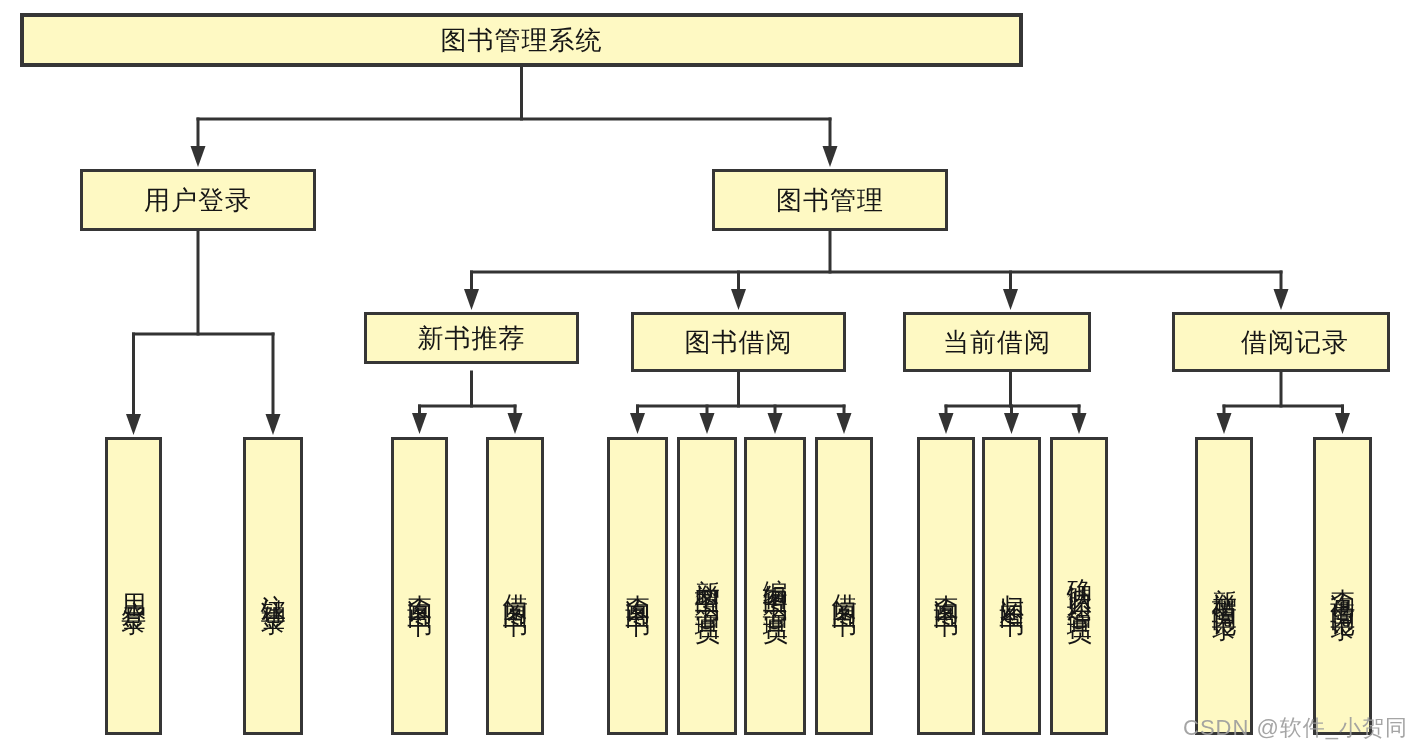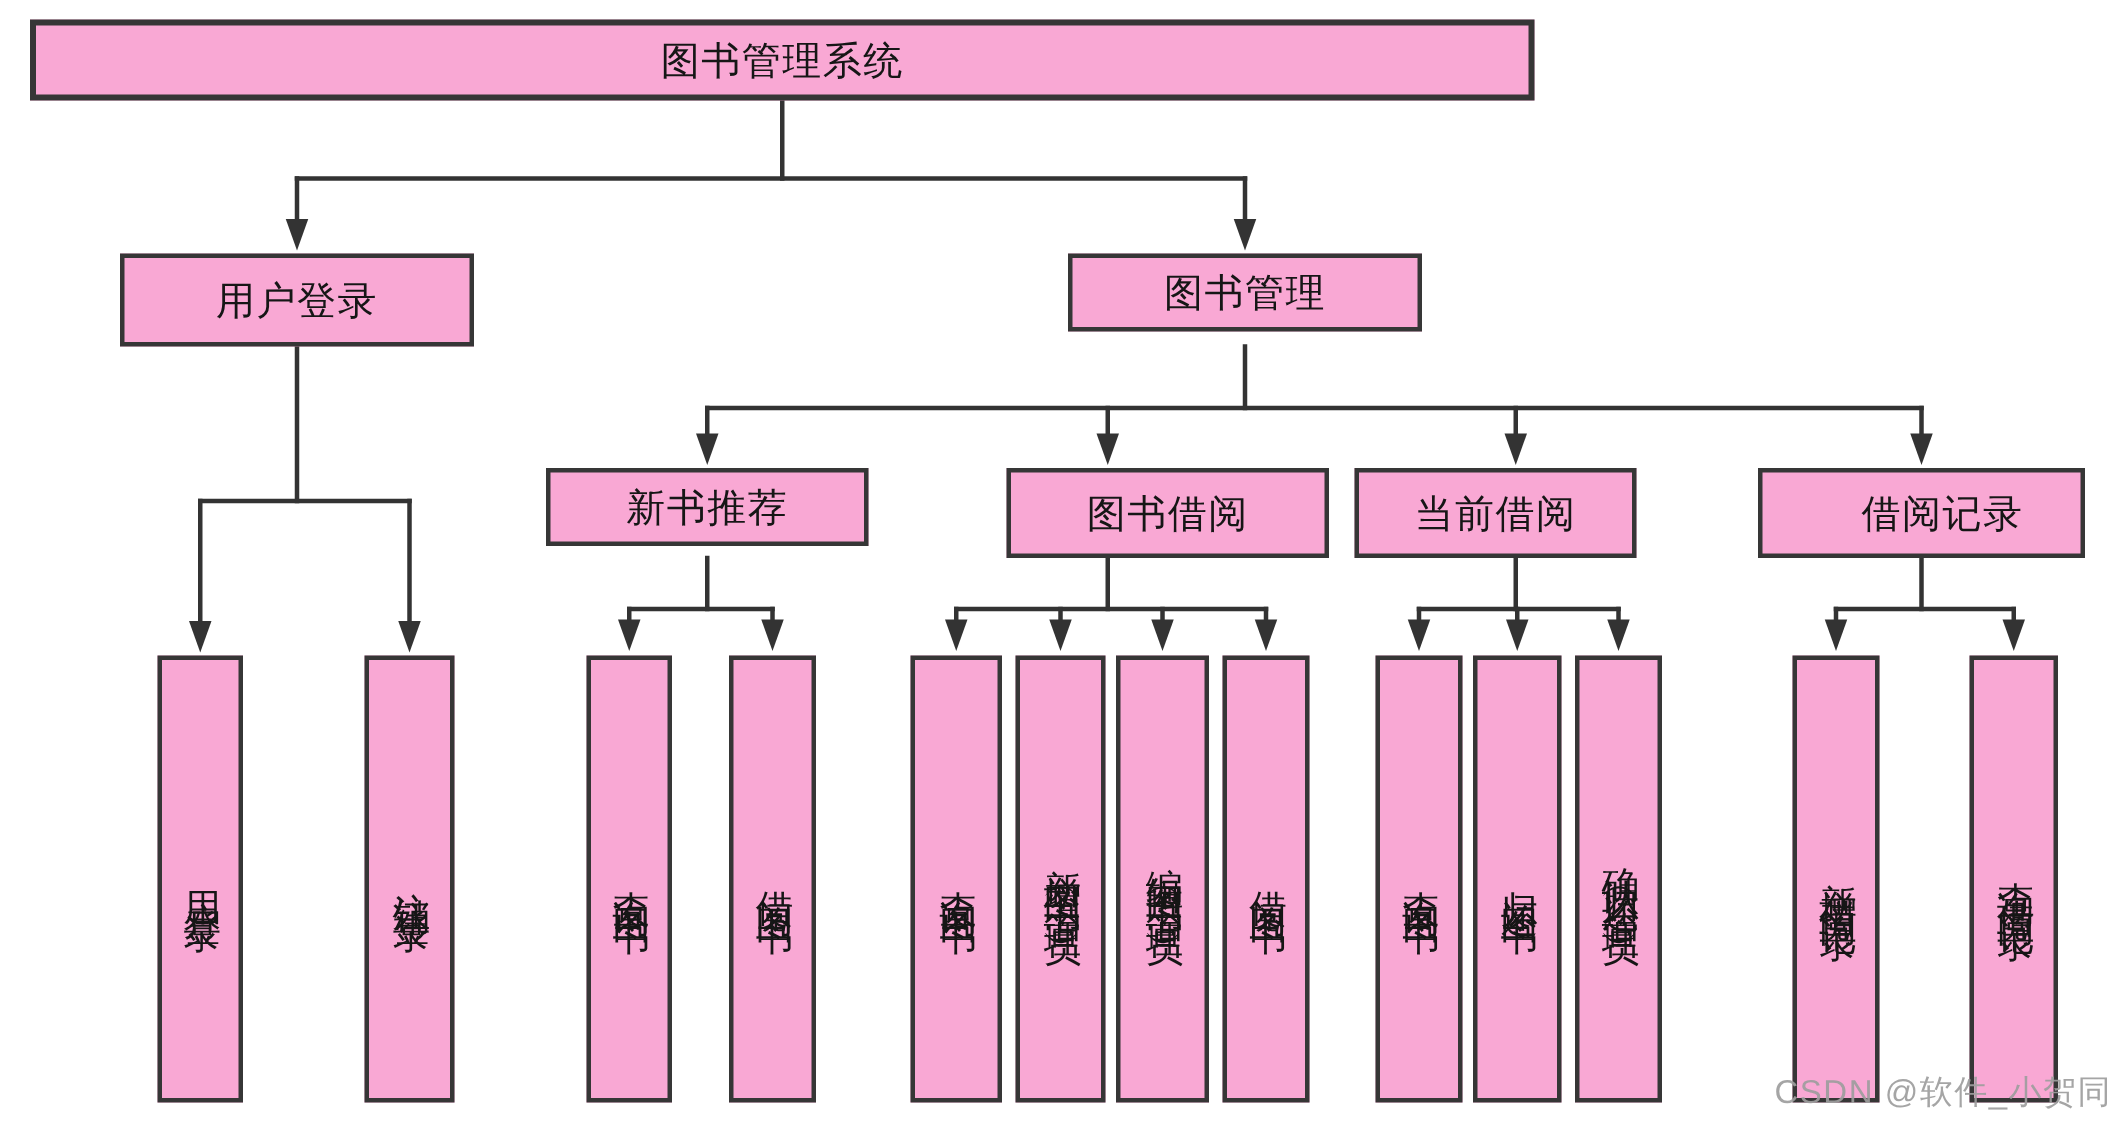--- a/index.html
+++ b/index.html
@@ -2,21 +2,21 @@
 <html><head>
 <meta charset="utf-8">
 <style>
   html,body{margin:0;padding:0;background:#ffffff;}
   #stage{
     position:relative;width:1405px;height:747px;background:#ffffff;overflow:hidden;
     font-family:"Liberation Sans","DejaVu Sans",sans-serif;color:#161616;
   }
   #wires{position:absolute;left:0;top:0;width:1405px;height:747px;}
   .node{
-    position:absolute;box-sizing:border-box;background:#f9a8d4;
+    position:absolute;box-sizing:border-box;background:#fef9c3;
     border:3px solid #363636;display:flex;align-items:center;justify-content:center;
     font-size:26px;line-height:1;letter-spacing:1px;white-space:nowrap;
   }
   .root{border-width:4px;}
   .vnode{
     writing-mode:vertical-rl;text-orientation:mixed;
     font-size:25px;letter-spacing:6px;line-height:1.1;white-space:normal;
   }
   .watermark{
     position:absolute;left:1183px;top:715px;font-size:22px;line-height:1.2;
@@ -79,24 +79,24 @@
       <line x1="1224" y1="406" x2="1342.5" y2="406" stroke="#333333" stroke-width="3" stroke-linecap="square"></line>
       <line x1="1224" y1="406" x2="1224" y2="416" stroke="#333333" stroke-width="3" stroke-linecap="square"></line>
       <polygon points="1216.5,413 1231.5,413 1224,434" fill="#333333"></polygon>
       <line x1="1342.5" y1="406" x2="1342.5" y2="416" stroke="#333333" stroke-width="3" stroke-linecap="square"></line>
       <polygon points="1335,413 1350,413 1342.5,434" fill="#333333"></polygon>
     </svg>
 
   <div class="node root" style="left:20px;top:13px;width:1003px;height:54px;">图书管理系统</div>
 
   <div class="node" style="left:80px;top:169px;width:236px;height:62px;">用户登录</div>
-  <div class="node" style="left:712px;top:169px;width:236px;height:52px;">图书管理</div>
+  <div class="node" style="left:712px;top:169px;width:236px;height:62px;">图书管理</div>
 
   <div class="node" style="left:364px;top:312px;width:215px;height:52px;">新书推荐</div>
-  <div class="node" style="left:631px;top:312px;width:215px;height:60px;margin-left:40px;">图书借阅</div>
+  <div class="node" style="left:631px;top:312px;width:215px;height:60px;">图书借阅</div>
   <div class="node" style="left:903px;top:312px;width:188px;height:60px;">当前借阅</div>
   <div class="node" style="left:1172px;top:312px;width:218px;height:60px;padding-left:28px;">借阅记录</div>
 
   <div class="node vnode" style="left:105px;top:437px;width:57px;height:298px;">用户登录</div>
   <div class="node vnode" style="left:243px;top:437px;width:60px;height:298px;">注销登录</div>
 
   <div class="node vnode" style="left:391px;top:437px;width:57px;height:298px;">查询图书</div>
   <div class="node vnode" style="left:486px;top:437px;width:58px;height:298px;">借阅图书</div>
 
   <div class="node vnode" style="left:607px;top:437px;width:61px;height:298px;">查询图书</div>

